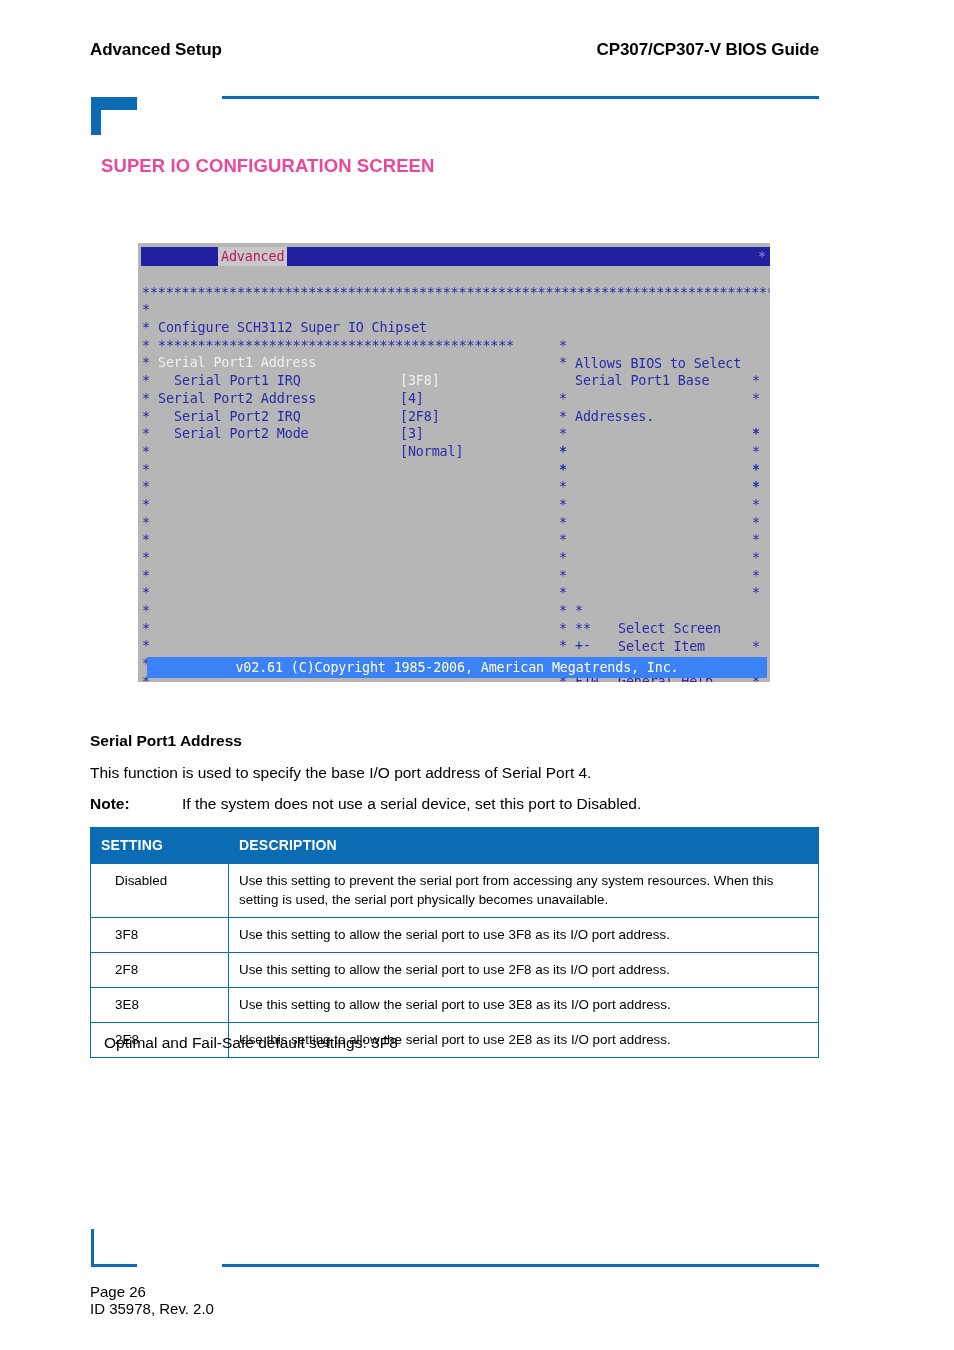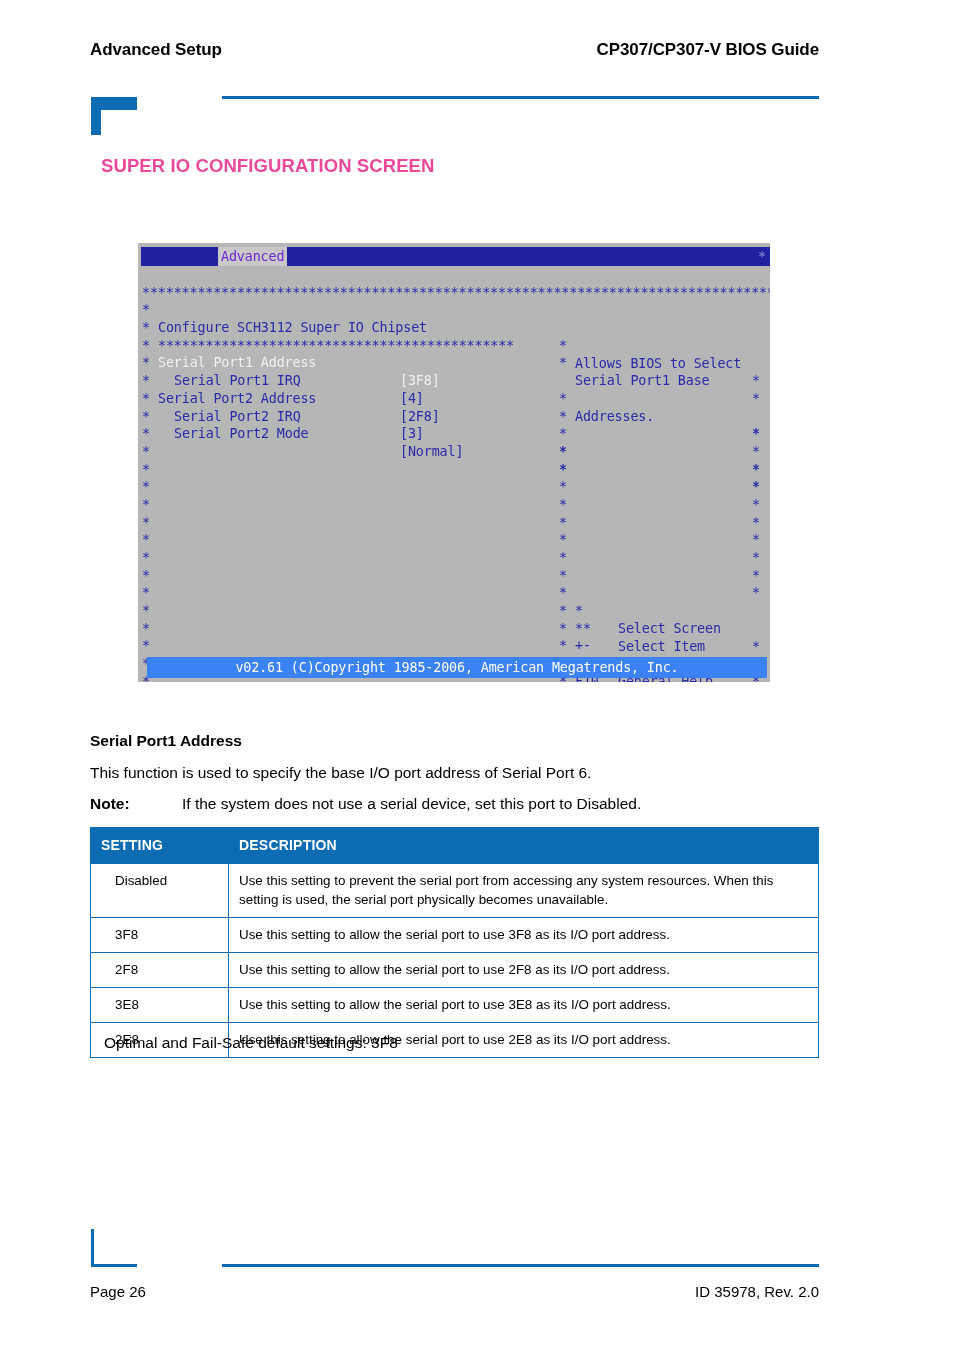--- a/index.html
+++ b/index.html
@@ -94,21 +94,21 @@
     left: 3px; top: 4px;
     width: 629px; height: 19px;
     background: #2020a0;
   }
   .bios-tab {
     position: absolute;
     left: 77px; top: 0px;
     height: 19px;
     padding: 0 3px;
     background: #c8c8c8;
-    color: #6d28d9;
+    color: #be185d;
     line-height: 19px;
     white-space: pre;
   }
   .bios-tabedge {
     position: absolute;
     right: 4px; top: 0;
     color: #8a8ad8;
     line-height: 19px;
   }
 
@@ -237,20 +237,21 @@
     background: #0b6cb4;
   }
   .ftr {
     position: absolute;
     left: 90px; top: 1283px;
     width: 729px;
     display: flex;
     justify-content: space-between;
     font-size: 15px;
     color: #000000;
+    flex-direction: column;
   }
 </style>
 </head>
 <body>
 
 <div class="page">
 
   <div class="hdr">
     <span class="hdr-left">Advanced Setup</span>
     <span class="hdr-right">CP307/CP307-V BIOS Guide</span>
@@ -428,21 +429,21 @@
         
         
       </div>
 
     </div>
 
     <div class="bios-footer">v02.61 (C)Copyright 1985-2006, American Megatrends, Inc.</div>
   </div>
 
   <div class="sub-h">Serial Port1 Address</div>
-  <div class="para">This function is used to specify the base I/O port address of Serial Port 6.</div>
+  <div class="para">This function is used to specify the base I/O port address of Serial Port 4.</div>
   <div class="note">
     <span class="note-label">Note:</span><span>If the system does not use a serial device, set this port to Disabled.</span>
   </div>
 
   <table class="tbl">
     <tbody>
         <tr>
       <th class="c1">SETTING</th>
       <th>DESCRIPTION</th>
     </tr>

